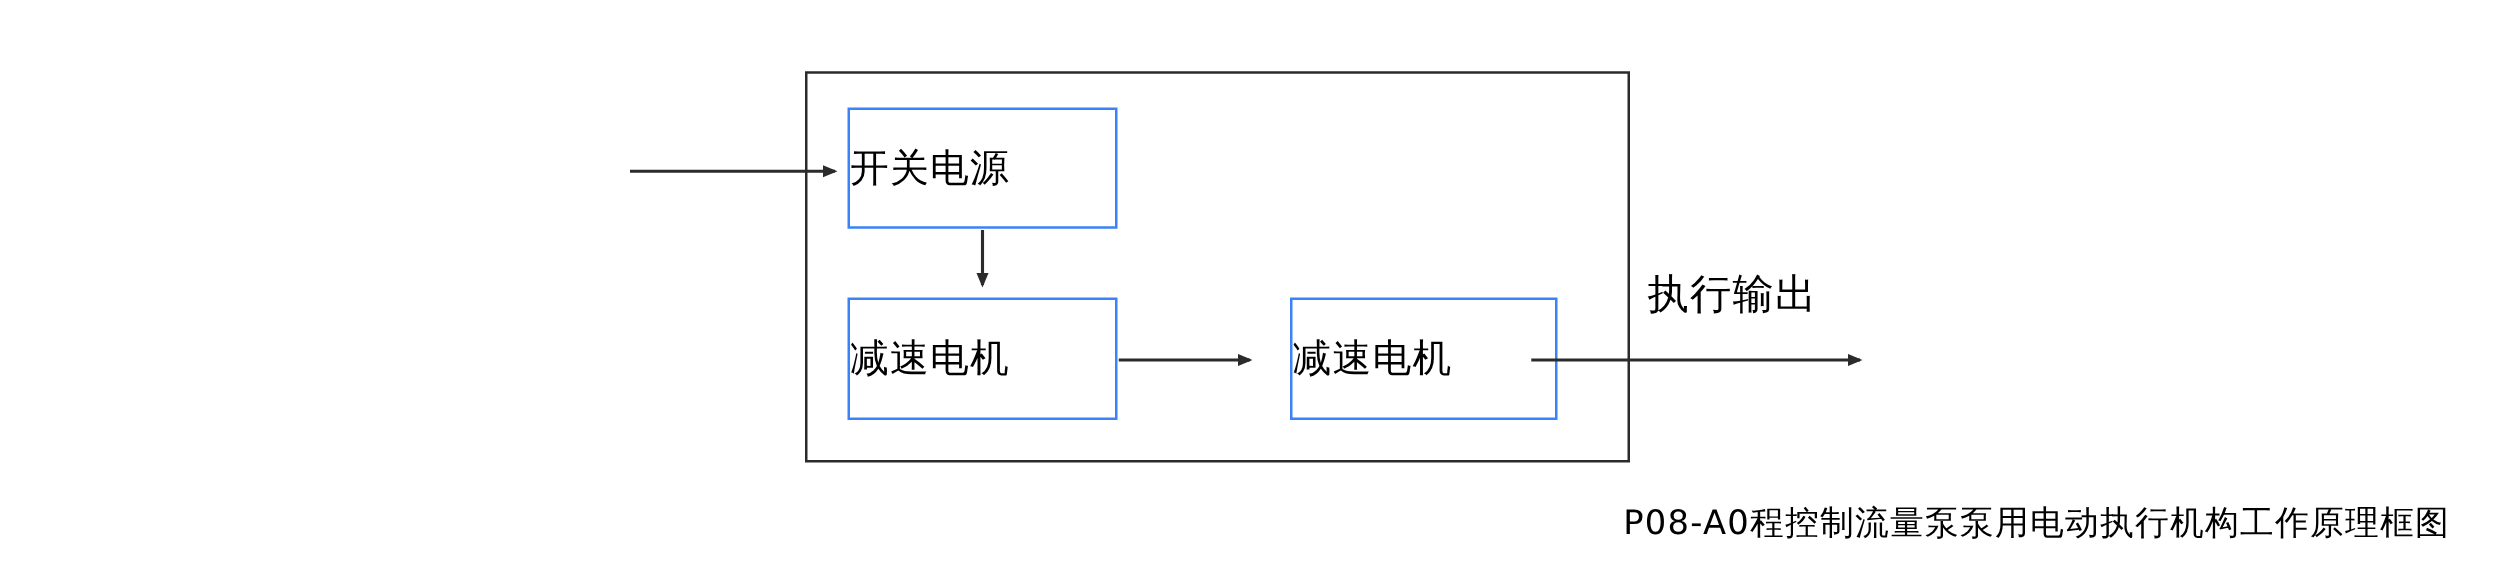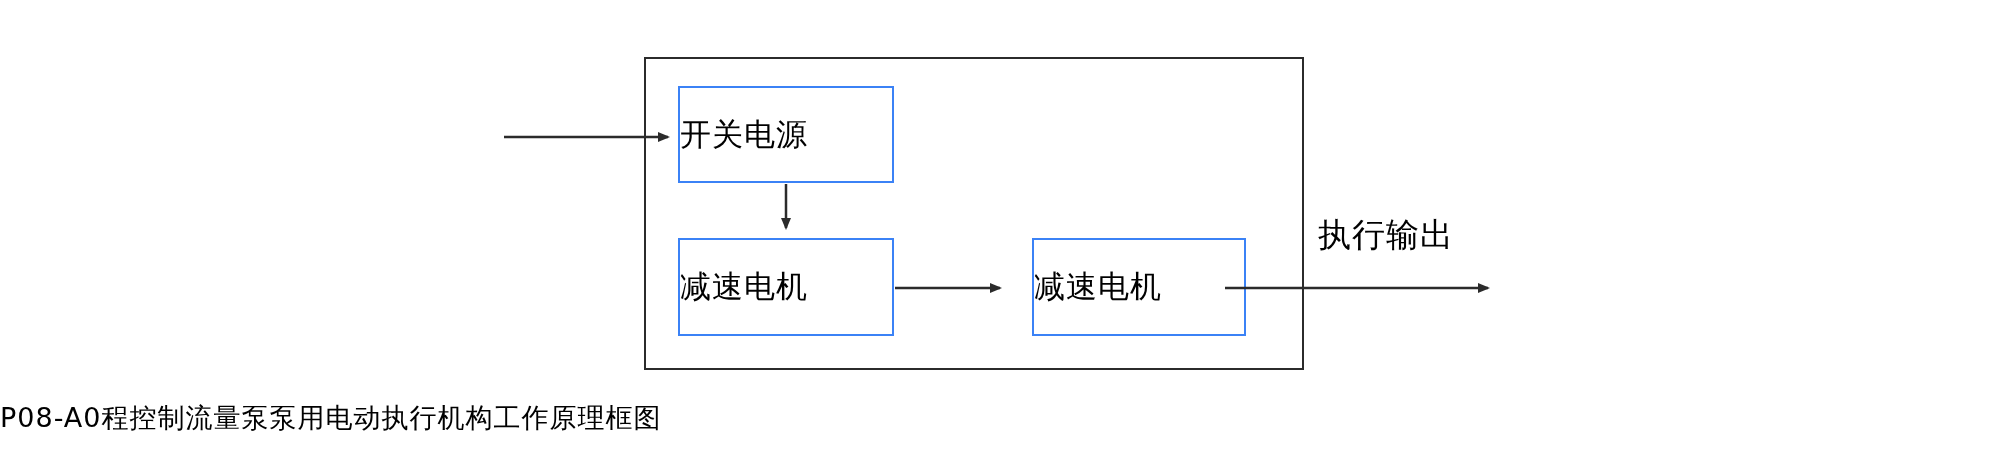--- a/index.html
+++ b/index.html
@@ -71,21 +71,21 @@
     top: 213px;
     font-size: 33px;
     letter-spacing: 1px;
     white-space: nowrap;
   }
   .caption {
     position: absolute;
     left: 0;
     top: 400px;
     width: 1960px;
-    text-align: left;
+    text-align: right;
     font-size: 27px;
     letter-spacing: 1px;
     white-space: nowrap;
   }
 </style>
 </head>
 <body>
 
 <div class="canvas">
 

